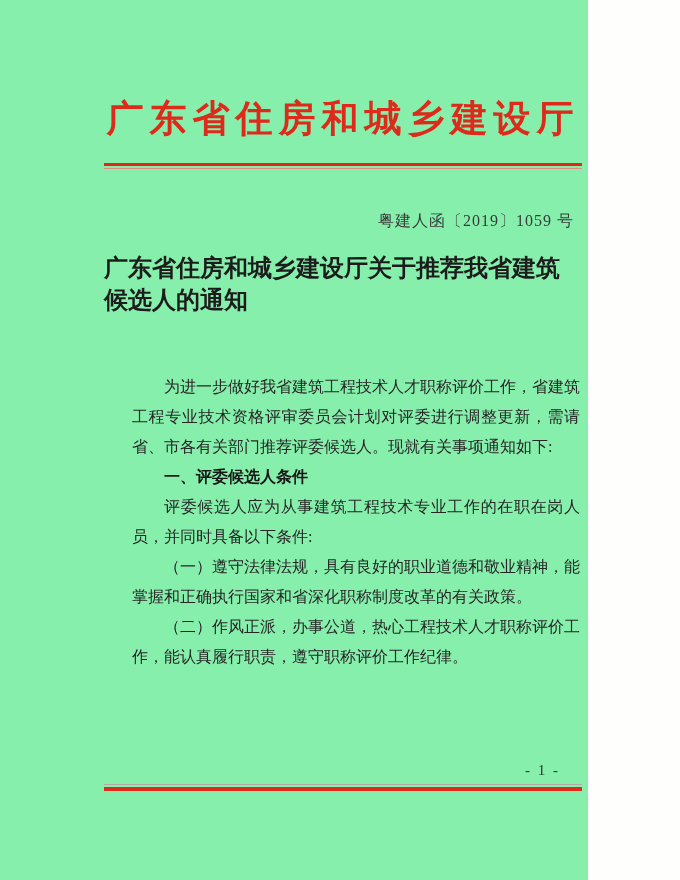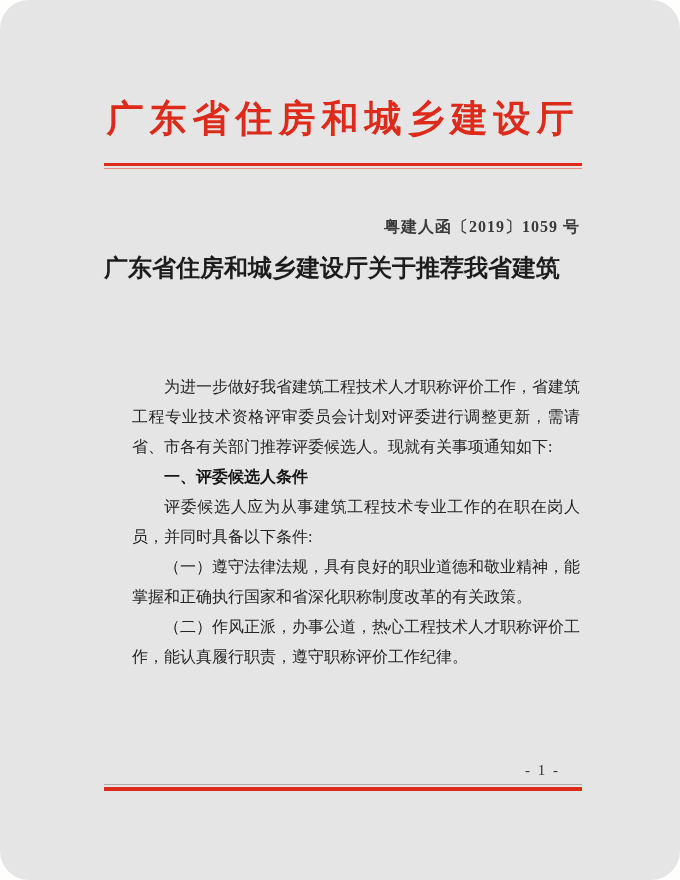--- a/index.html
+++ b/index.html
@@ -6,37 +6,36 @@
     --accent-red:#dd2a1b;
     --rule-thin-red:#e58d80;
     --rule-thin-gray:#b3a8a5;
     --text:#262626;
   }
   html,body{margin:0;padding:0;}
   body{
     width:680px;height:880px;background:#fefefd;overflow:hidden;
     font-family:"Liberation Serif","DejaVu Serif",serif;
   }
-  .page{position:relative;width:680px;height:880px;background:#e5e5e5;border-radius:29px;}
+  .page{position:relative;width:588px;height:880px;background:#86efac;}
 
   .letterhead-agency{
     position:absolute;top:100px;left:0;width:680px;margin:0;
     text-align:center;font-size:37px;line-height:37px;font-weight:700;
     letter-spacing:6px;text-indent:6px;color:var(--accent-red);
     font-family:"Liberation Serif","DejaVu Serif",serif;
   }
   .rule-top{position:absolute;top:163px;left:104px;width:478px;}
   .rule-top .thick{height:3px;background:var(--accent-red);}
   .rule-top .thin{height:1px;background:var(--rule-thin-red);margin-top:2px;}
 
   .doc-number{
-    position:absolute;top:203px;left:104px;width:462px;margin:14px;
+    position:absolute;top:203px;left:104px;width:462px;margin:8px;
     text-align:right;font-size:16px;line-height:20px;color:#3a3a3a;
     letter-spacing:1px;
-    font-weight:bold;
   }
 
   .notice-title{
     position:absolute;top:252px;left:104px;width:478px;
     font-size:24px;line-height:32px;font-weight:700;
     color:#1c1c1c;
   }
 
   .doc-body{
     position:absolute;top:372px;left:132px;width:448px;
@@ -68,20 +67,21 @@
 
   <div class="rule-top">
     <div class="thick"></div>
     <div class="thin"></div>
   </div>
 
   <p class="doc-number">粤建人函〔2019〕1059 号</p>
 
   <div class="notice-title">
     <div>广东省住房和城乡建设厅关于推荐我省建筑</div>
+    <div>候选人的通知</div>
   </div>
 
   <div class="doc-body">
     <p class="indent">为进一步做好我省建筑工程技术人才职称评价工作，省建筑工程专业技术资格评审委员会计划对评委进行调整更新，需请省、市各有关部门推荐评委候选人。现就有关事项通知如下:</p>
     <p class="indent heading">一、评委候选人条件</p>
     <p class="indent">评委候选人应为从事建筑工程技术专业工作的在职在岗人员，并同时具备以下条件:</p>
     <p class="indent">（一）遵守法律法规，具有良好的职业道德和敬业精神，能掌握和正确执行国家和省深化职称制度改革的有关政策。</p>
     <p class="indent">（二）作风正派，办事公道，热心工程技术人才职称评价工作，能认真履行职责，遵守职称评价工作纪律。</p>
   </div>
 

